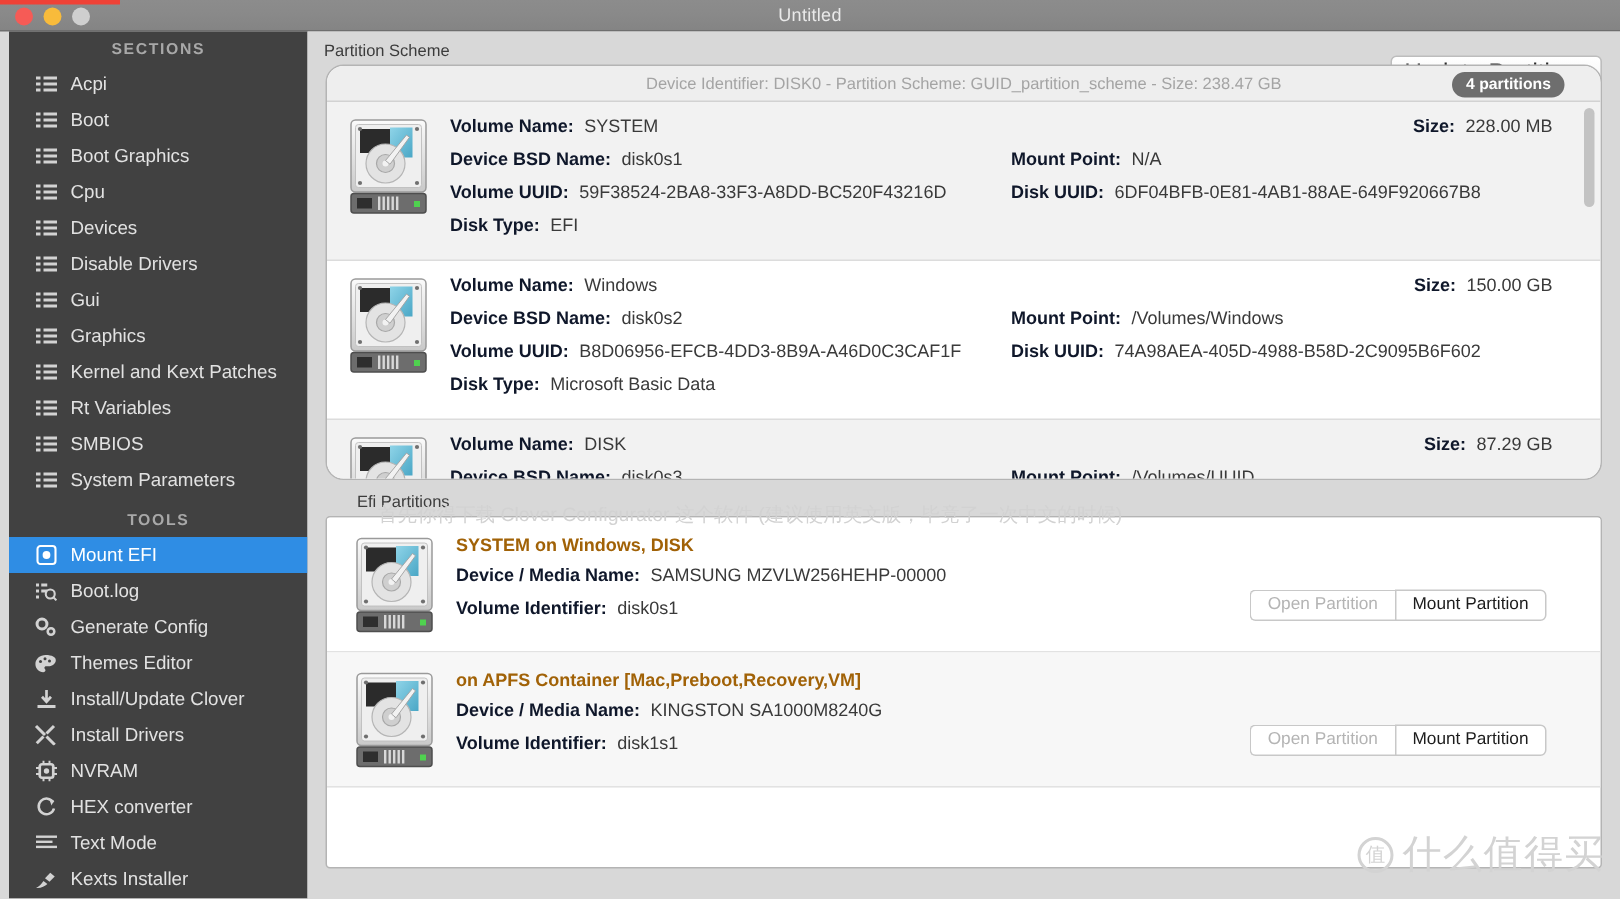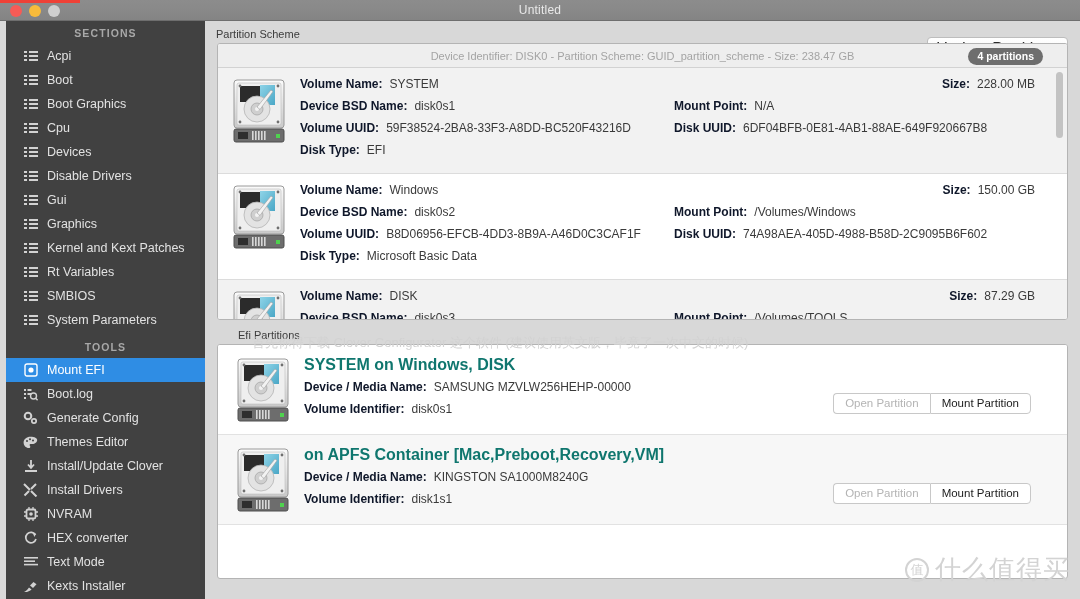--- a/index.html
+++ b/index.html
@@ -66,21 +66,21 @@
     font-size: 11px; color: #3c3c3c; padding: 7px 0 3px 11px;
   }
   .panel {
     margin: 0 12px 0 12px;
     background: #ffffff;
     border: 1px solid #b4b4b4;
     border-radius: 3px;
     overflow: hidden;
     position: relative;
   }
-  #partition-panel { height: 277px; }
+  #partition-panel { height: 277px; border-radius: 12px; }
   #efi-panel { height: 235px; }
 
   .devheader {
     height: 24px; background: #eeeeee;
     border-bottom: 1px solid #d2d2d2;
     display: flex; align-items: center; justify-content: center;
     position: relative;
   }
   .devheader .txt { font-size: 11px; color: #a4a4a4; }
   .badge {
@@ -117,21 +117,21 @@
     display: flex; align-items: baseline;
   }
 
   
   .erow {
     display: flex; padding: 11px 10px 10px 18px;
     position: relative; background: #ffffff;
     border-bottom: 1px solid #e2e2e2;
   }
   .erow.alt { background: #f7f7f7; }
-  .etitle { font-size: 16px; font-weight: bold; color: #0f766e; margin-bottom: 6px; }
+  .etitle { font-size: 12px; font-weight: bold; color: #a16207; margin-bottom: 6px; }
   .ebtns { position: absolute; right: 26px; bottom: 10px; display: flex; }
   .ebtn {
     font-size: 11.5px; padding: 3px 11px 4px;
     border: 1px solid #c8c8c8; background: #ffffff;
     color: #1c1c1c; cursor: default; margin-top: 20px;
   }
   .ebtn.left { border-radius: 4px 0 0 4px; color: #b4b4b4; border-right: none; }
   .ebtn.right { border-radius: 0 4px 4px 0; }
 
   
@@ -649,21 +649,21 @@
                   <span class="fv">87.29 GB</span>
                 </span>
               </div>
               <div class="frow">
                 <span class="colA">
                   <span class="fk">Device BSD Name:</span>
                   <span class="fv">disk0s3</span>
                 </span>
                 <span class="colB">
                   <span class="fk">Mount Point:</span>
-                  <span class="fv">/Volumes/TOOLS</span>
+                  <span class="fv">/Volumes/UUID</span>
                 </span>
               </div>
             </div>
           </div>
         </div>
       <div class="scrollbar">
         <div class="scrollthumb"></div>
       </div>
     </div>
 

